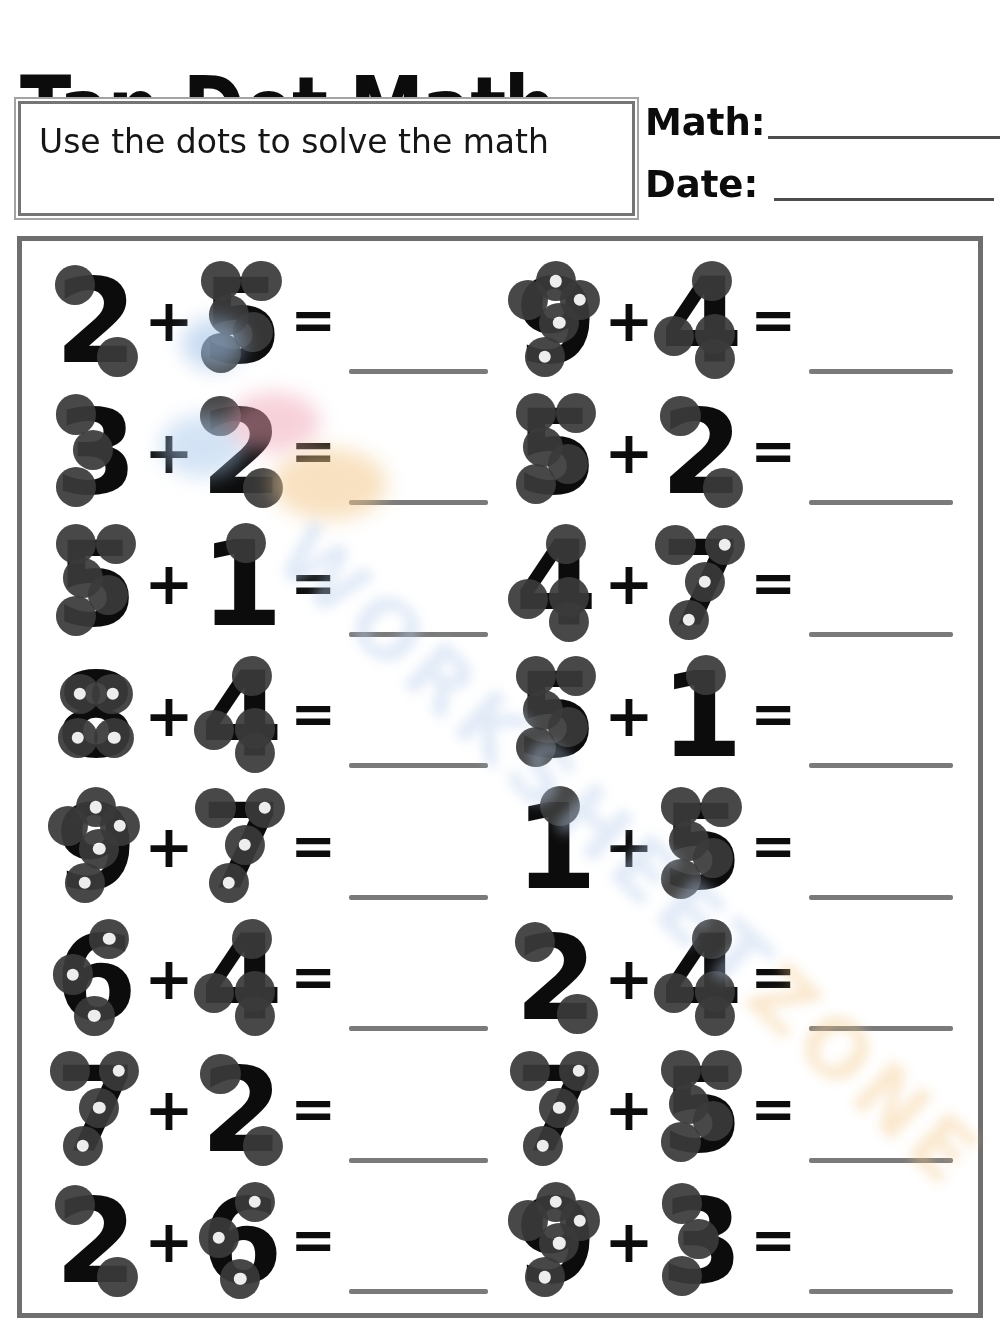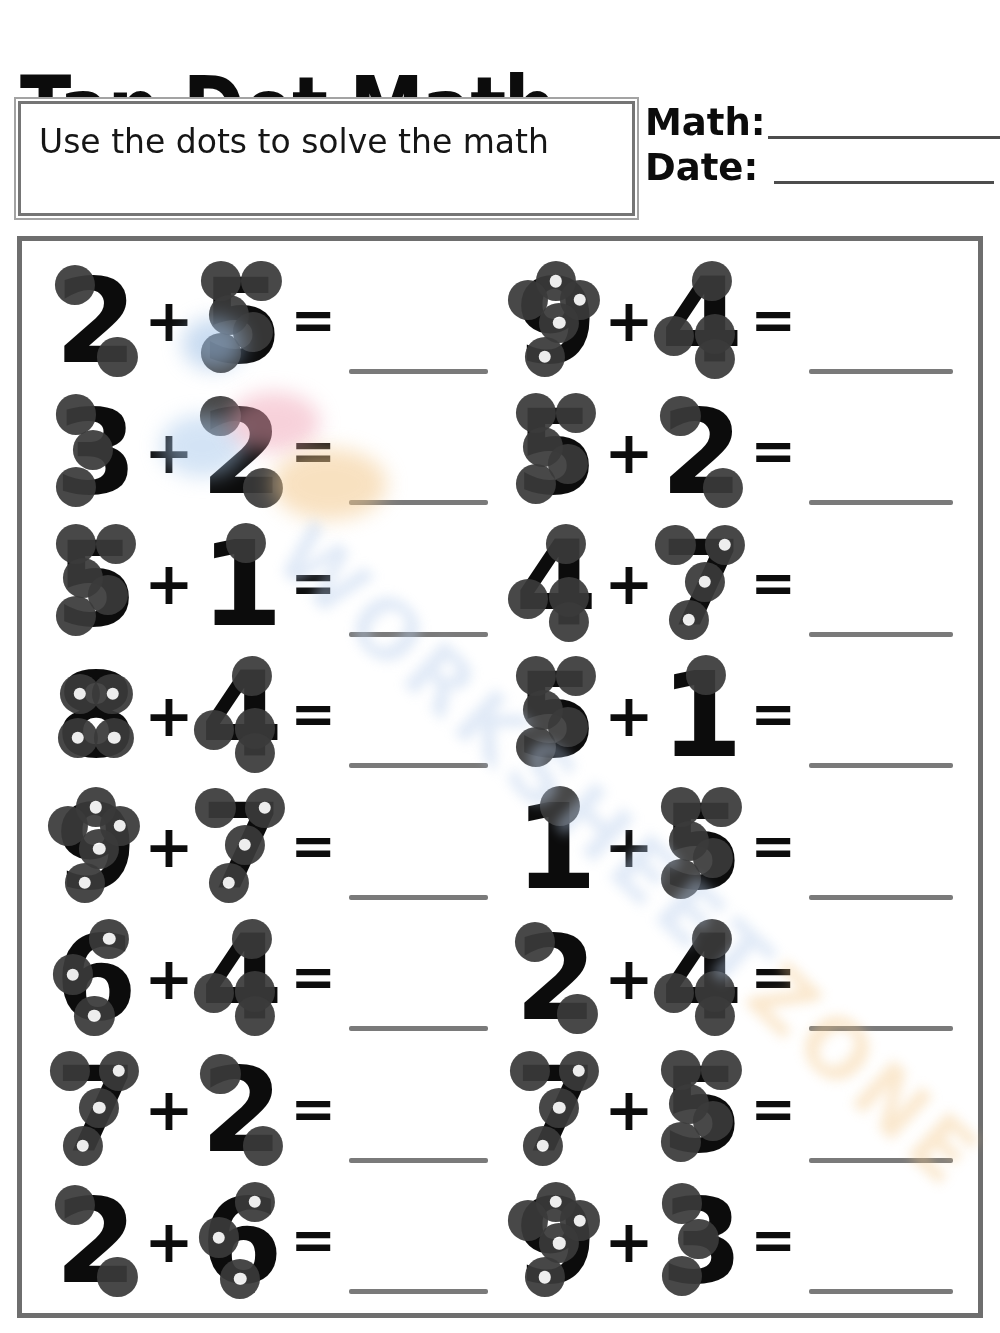--- a/index.html
+++ b/index.html
@@ -37,21 +37,21 @@
   }
   .instruction-inner span { display:block; }
 
   .field {
     position:absolute; left:645px; width:355px;
     display:flex; align-items:flex-end;
   }
   .field .label { font-size:37px; font-weight:700; line-height:1; padding-bottom:2px; white-space:nowrap; }
   .field .write-line { flex:1; height:0; border-bottom:3px solid #4d4d4d; margin-bottom:4px; }
   .field.name { top:104px; }
-  .field.date { top:149px;text-align:right; }
+  .field.date { top:166px;text-align:right; }
   .field.name .write-line { margin-left:2px; }
   .field.date .write-line { margin-left:16px; margin-right:6px; }
 
   
   .problems-box {
     position:absolute; left:17px; top:236px;
     width:966px; height:1082px;
     border:5px solid var(--border,#6e6e6e);
     box-sizing:border-box;
     background:#fff;

